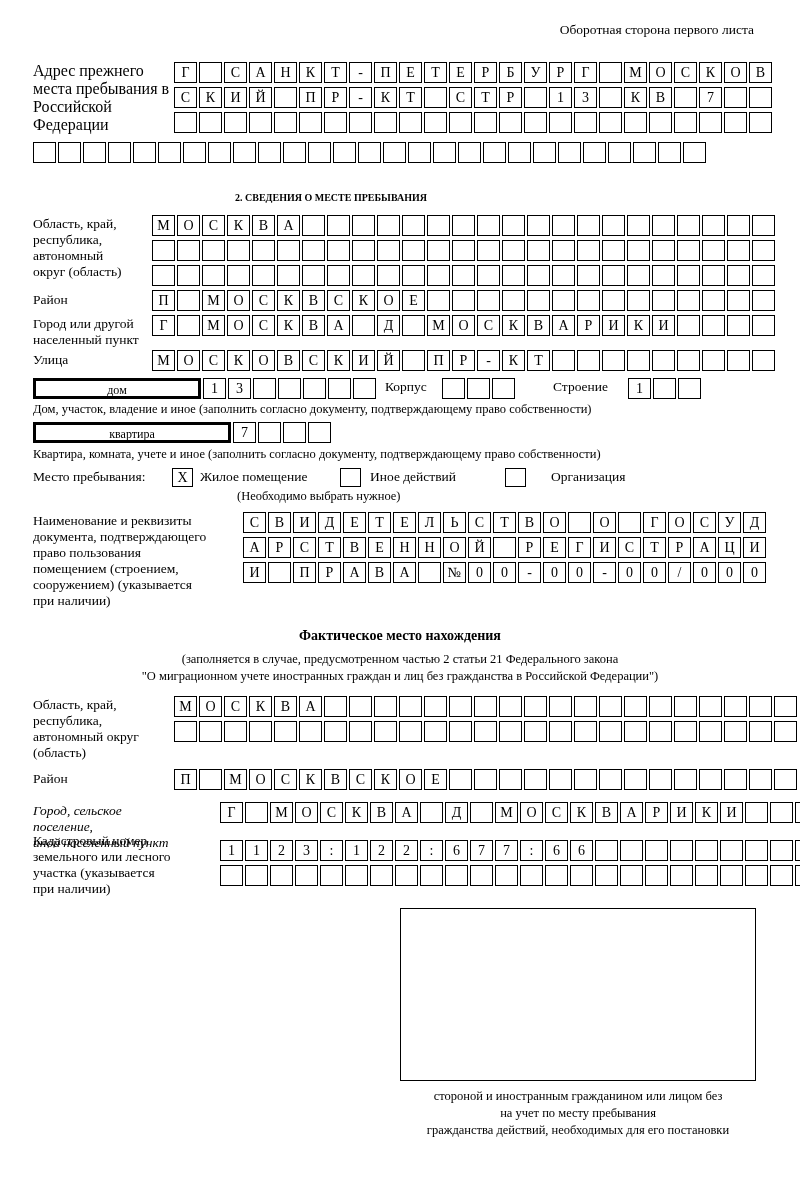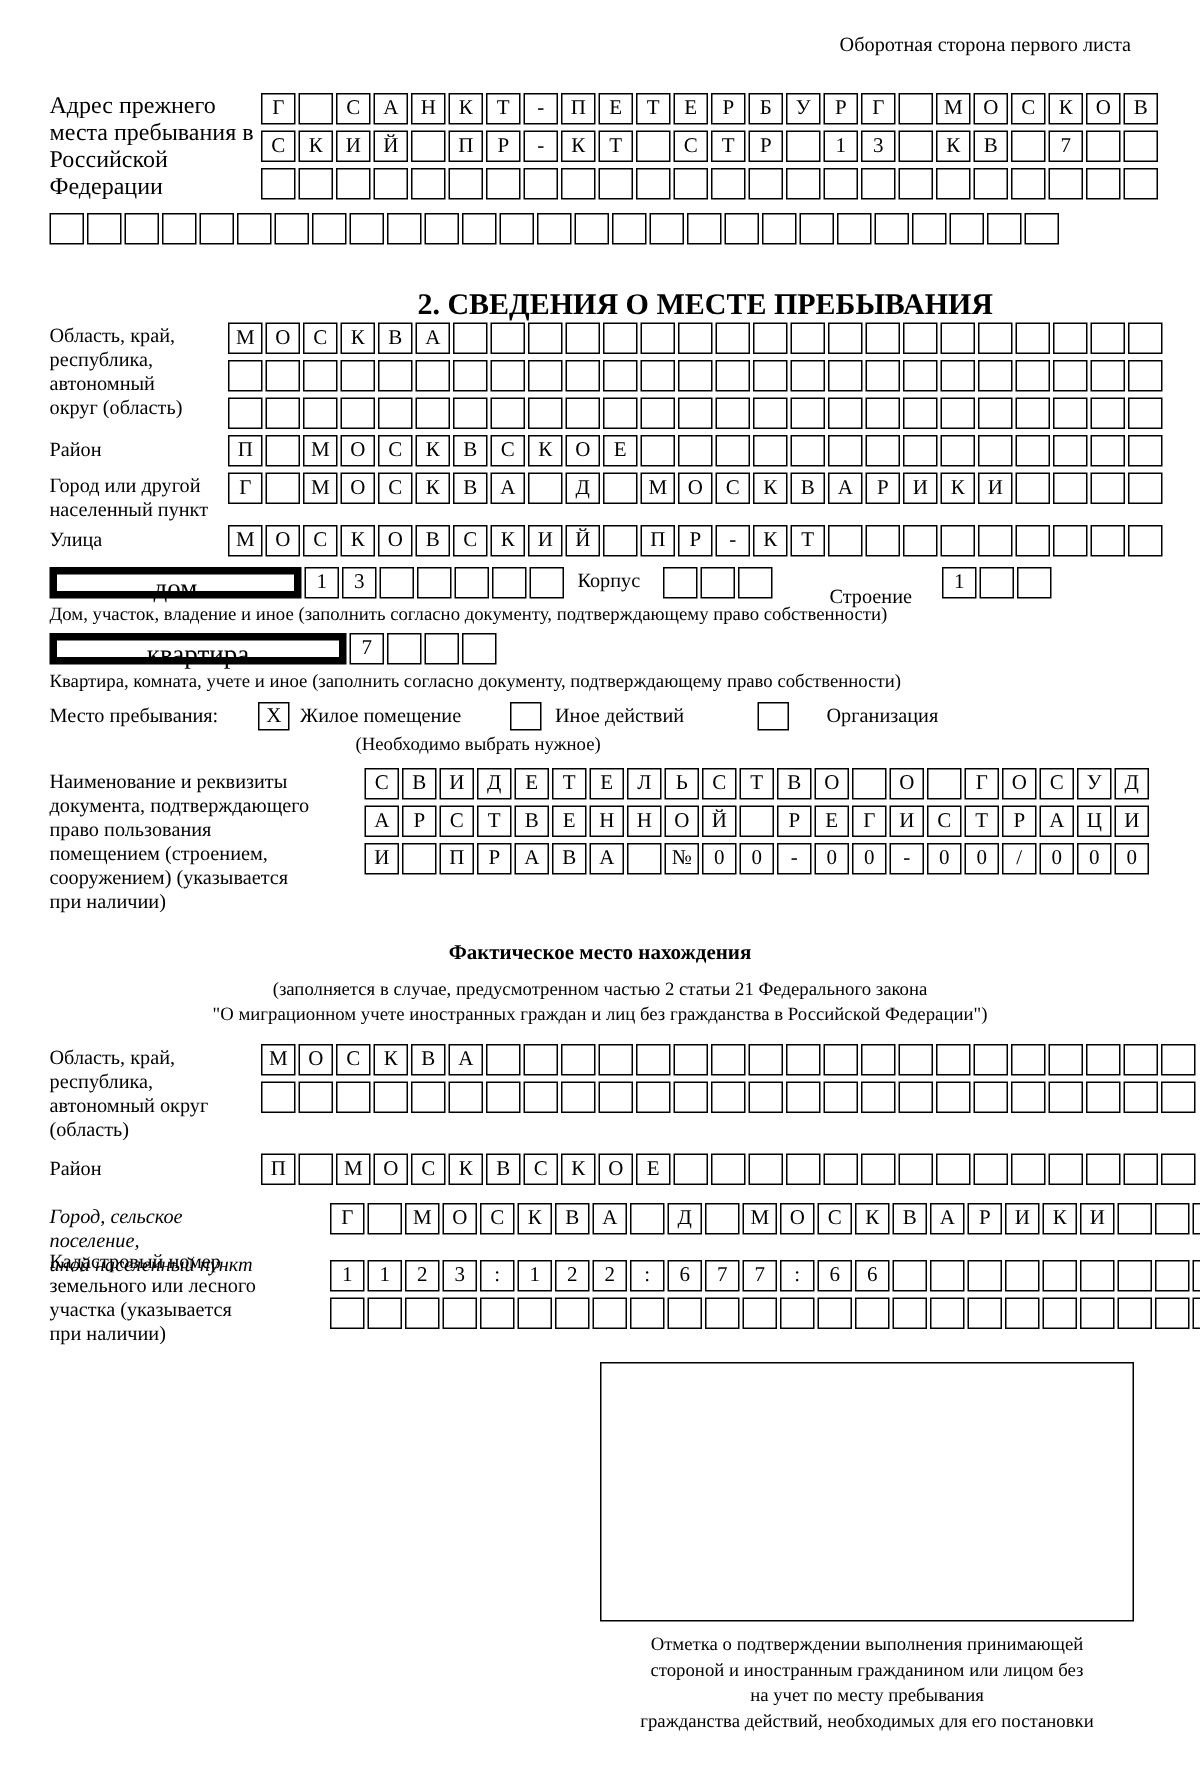--- a/index.html
+++ b/index.html
@@ -57,24 +57,24 @@
     margin-right: 2px;
     box-sizing: border-box;
     font-size: 14px;
     line-height: 19px;
     text-align: center;
     font-family: "Liberation Serif", serif;
     background: #fff;
     overflow: hidden;
   }
   .boxline {
-    border: 5px solid #000000;
+    border: 3px solid #000000;
     box-sizing: border-box;
     height: 21px;
-    font-size: 18px;
+    font-size: 12px;
     line-height: 19px;
     text-align: center;
   }
   .chk {
     width: 21px;
     height: 19px;
     border: 1px solid #000;
     box-sizing: border-box;
     display: inline-block;
     text-align: center;
@@ -209,21 +209,21 @@
         <div class="cell"></div>
         <div class="cell"></div>
         <div class="cell"></div>
         <div class="cell"></div>
         <div class="cell"></div>
         <div class="cell"></div>
       </div>
   </div>
 
 
-  <div class="row-abs center bold" style="left:0px; top:192px; width:662px; font-size:20px;text-align:right;">2. СВЕДЕНИЯ О МЕСТЕ ПРЕБЫВАНИЯ</div>
+  <div class="row-abs center bold" style="left:0px; top:192px; width:662px; font-size:10px;">2. СВЕДЕНИЯ О МЕСТЕ ПРЕБЫВАНИЯ</div>
 
   <div class="row-abs lbl" style="left:33px; top:216px; width:130px;">Область, край,
 республика,
 автономный
 округ (область)</div>
   <div class="row-abs" style="left:152px; top:215px;">
     <div class="cells">
         <div class="cell">М</div>
         <div class="cell">О</div>
         <div class="cell">С</div>
@@ -417,21 +417,21 @@
       </div>
   </div>
   <div class="row-abs lbl" style="left:385px; top:379px;">Корпус</div>
   <div class="row-abs" style="left:442px; top:378px;">
     <div class="cells">
         <div class="cell"></div>
         <div class="cell"></div>
         <div class="cell"></div>
       </div>
   </div>
-  <div class="row-abs lbl" style="left:553px; top:390px;">Строение</div>
+  <div class="row-abs lbl" style="left:553px; top:379px;">Строение</div>
   <div class="row-abs" style="left:628px; top:378px;">
     <div class="cells">
         <div class="cell">1</div>
         <div class="cell"></div>
         <div class="cell"></div>
       </div>
   </div>
 
   <div class="row-abs small" style="left:33px; top:402px;">Дом, участок, владение и иное (заполнить согласно документу, подтверждающему право собственности)</div>
 
@@ -722,19 +722,18 @@
         <div class="cell"></div>
         <div class="cell"></div>
         <div class="cell"></div>
         <div class="cell"></div>
         <div class="cell"></div>
       </div>
   </div>
 
   <div class="row-abs bigbox" style="left:400px; top:908px; width:356px; height:173px;"></div>
   <div class="row-abs center small" style="left:390px; top:1088px; width:376px; line-height:17px;">
-    <div>Отметка о подтверждении выполнения принимающей</div>
     <div>стороной и иностранным гражданином или лицом без</div>
     <div>на учет по месту пребывания</div>
     <div>гражданства действий, необходимых для его постановки</div>
   </div>
 
 </div>
 
 </body></html>

